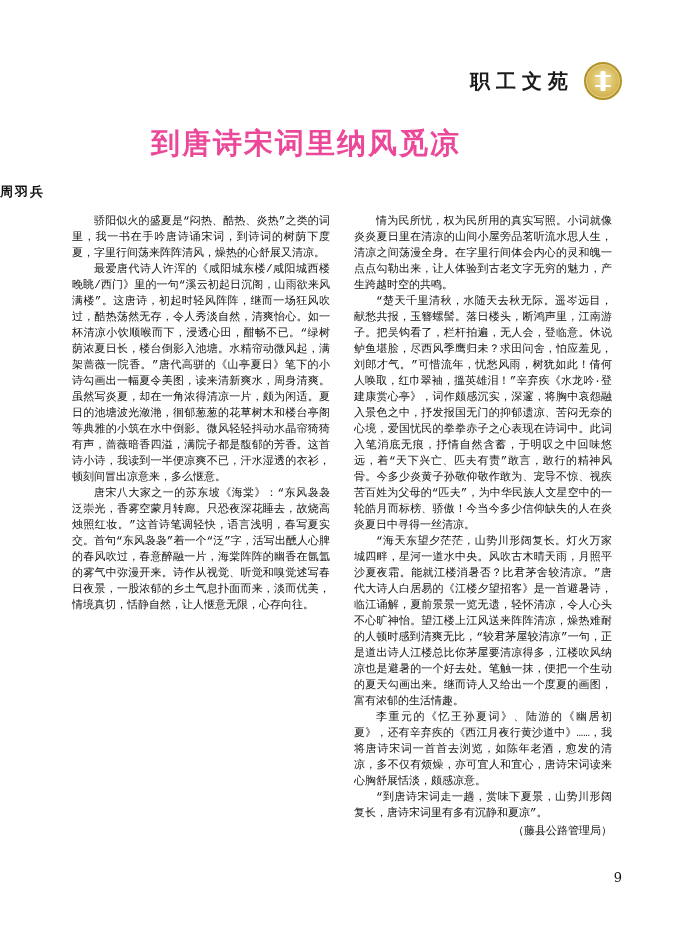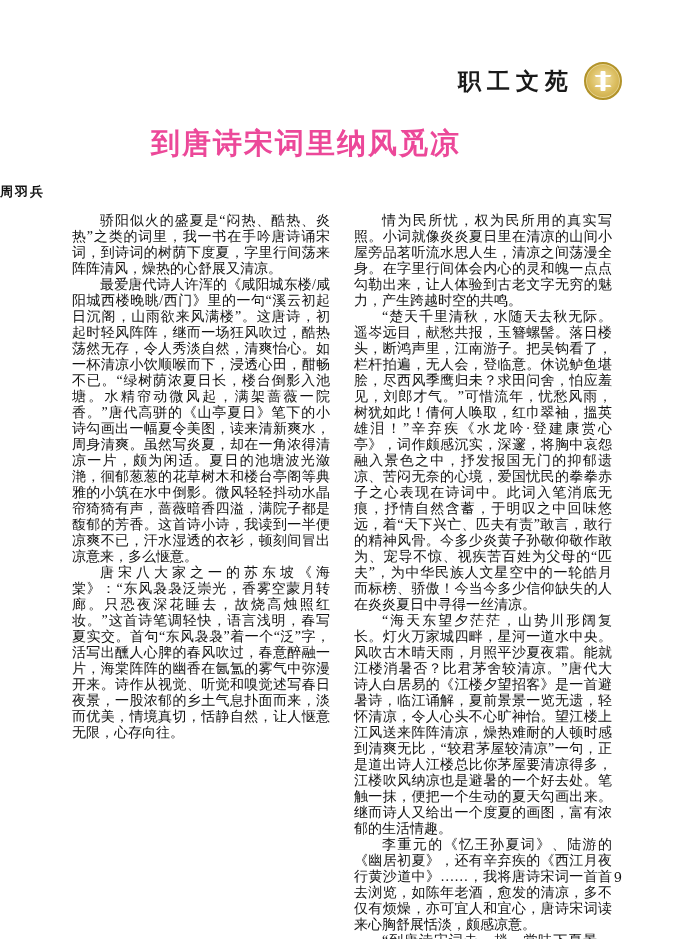--- a/index.html
+++ b/index.html
@@ -27,21 +27,21 @@
   .masthead {
     position: absolute;
     top: 62px;
     right: 58px;
     display: flex;
     align-items: center;
     gap: 10px;
   }
   .masthead-text {
     font-family: "DejaVu Serif", "Liberation Serif", serif;
-    font-size: 23px;
+    font-size: 20px;
     font-weight: bold;
     letter-spacing: 6px;
     color: #1a1a1a;
   }
   .masthead-logo {
     width: 34px;
     height: 34px;
     border-radius: 50%;
     border: 2px solid #b2932a;
     background: radial-gradient(circle at 50% 45%, #f3e3a8 0%, #d9bb5c 55%, #c2a13c 100%);
@@ -101,26 +101,26 @@
     position: absolute;
     top: 213px;
     left: 72px;
     width: 540px;
     height: 640px;
     display: flex;
     gap: 24px;
   }
   .col {
     width: 258px;
-    font-size: 14px;
+    font-size: 11px;
     line-height: 16.0px;
     text-align: justify;
     text-justify: inter-ideograph;
     color: #111;
-    font-family: Liberation Serif, serif;
+    font-family: Liberation Mono, monospace;
   }
   .col p {
     margin: 0;
     text-indent: 2em;
   }
   .sig {
     text-align: right;
     text-indent: 0;
     margin-top: 2px !important;
   }

